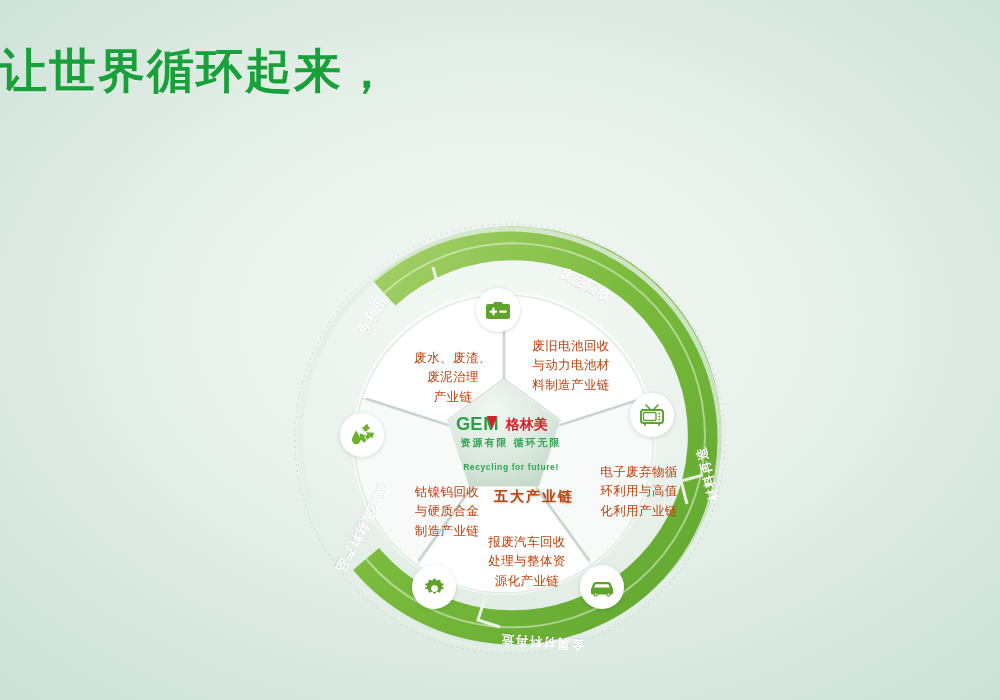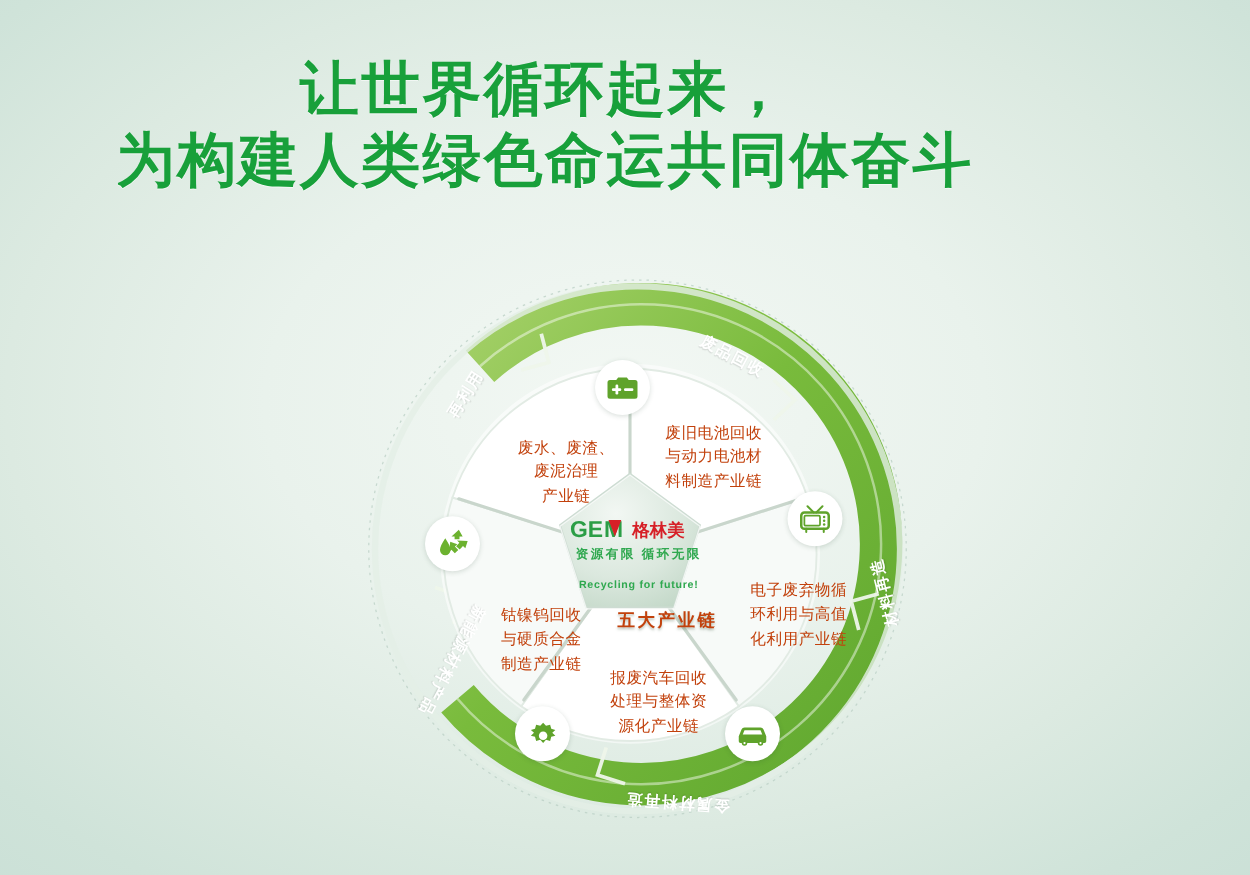--- a/index.html
+++ b/index.html
@@ -8,21 +8,21 @@
     font-family:"Liberation Sans","DejaVu Sans",sans-serif;
     background:
       radial-gradient(ellipse 900px 620px at 50% 46%, #f3f8f4 0%, #e9f2ec 32%, #dceae1 55%, #cfe3d9 74%, #c4dcd3 100%),
       linear-gradient(160deg,#d8ece1 0%,#cfe6dc 45%,#c6ded6 100%);
     position:relative;
   }
   .stage{position:absolute;inset:0;}
 
   
   .title-wrap{
-    position:absolute;left:0;top:42px;width:872px;text-align:center;
+    position:absolute;left:0;top:42px;width:872px;text-align:left;
     line-height:1.22;
   }
   .title-line{
     color:#18a03a;
     font-weight:bold;
     font-size:47px;
     letter-spacing:2px;
     text-shadow:0 1px 0 rgba(255,255,255,.55);
     white-space:nowrap;
   }
@@ -46,21 +46,21 @@
   .rl-bottom-left{left:12px;top:305px;transform:rotate(118deg);}
 
   
   .petal-text{
     position:absolute;color:#c2410c;font-size:12.5px;line-height:1.55;
     text-align:center;letter-spacing:.4px;width:110px;font-weight:normal;
   }
   .pt-battery{left:216px;top:122px;}
   .pt-ewaste{left:284px;top:248px;}
   .pt-car{left:172px;top:318px;}
-  .pt-alloy{left:78px;top:268px;}
+  .pt-alloy{left:92px;top:268px;}
   .pt-water{left:98px;top:134px;}
 
   
   .center-core{
     position:absolute;left:148px;top:196px;width:126px;height:118px;
     text-align:center;
   }
   .logo-gem{
     display:block;margin:2px auto 0;width:110px;
   }
@@ -89,21 +89,20 @@
   .ib-gear{left:112px;top:350px;}
   .ib-water{left:40px;top:198px;}
 </style>
 </head>
 <body>
 
 <div class="stage">
 
   <div class="title-wrap">
     <div class="title-line l1">让世界循环起来，</div>
-    <div class="title-line l2">为构建人类绿色命运共同体奋斗</div>
   </div>
 
   <div class="diagram">
 
     <svg class="ring-svg" width="450" height="470" viewBox="0 0 450 470">
       <defs>
         <linearGradient id="gOuter" x1="0" y1="0" x2="1" y2="1">
           <stop offset="0%" stop-color="#a6d16a"></stop>
           <stop offset="45%" stop-color="#79bb3c"></stop>
           <stop offset="100%" stop-color="#5fa72f"></stop>

